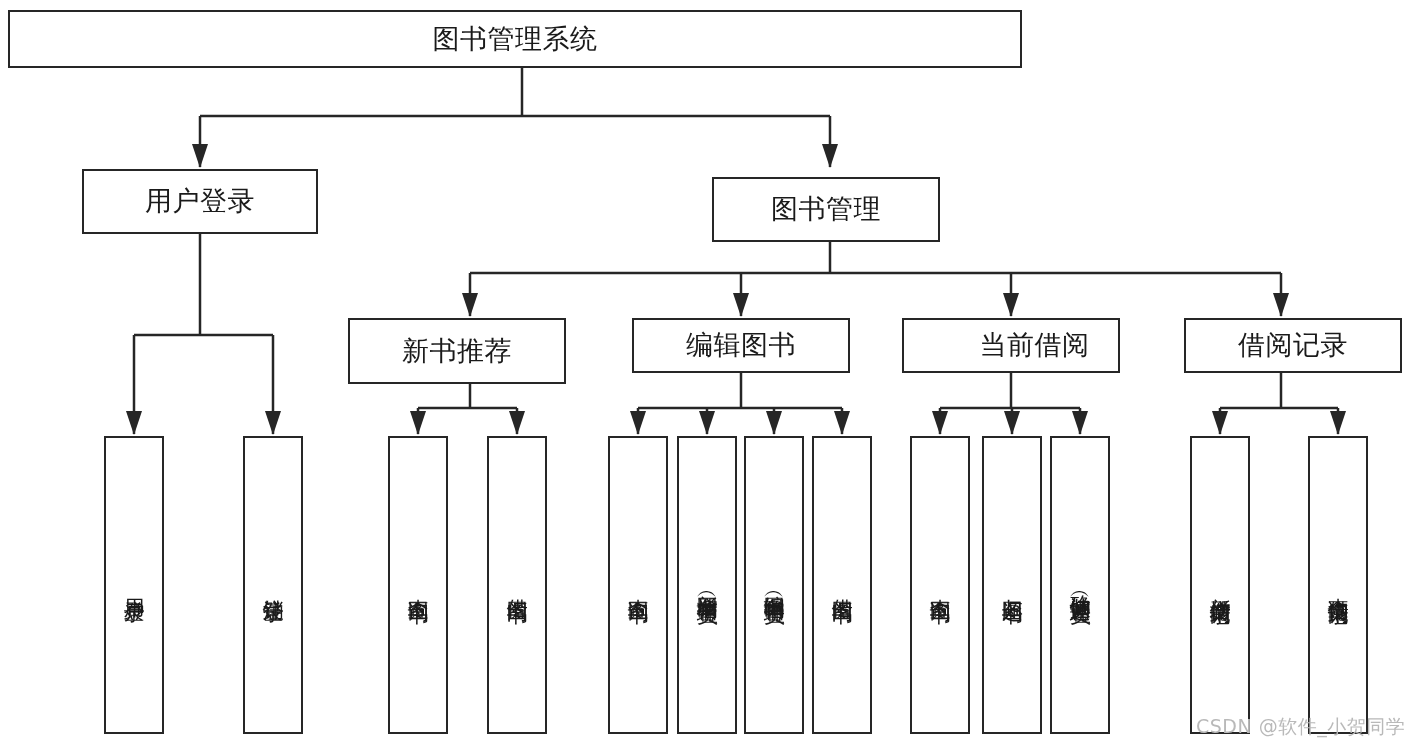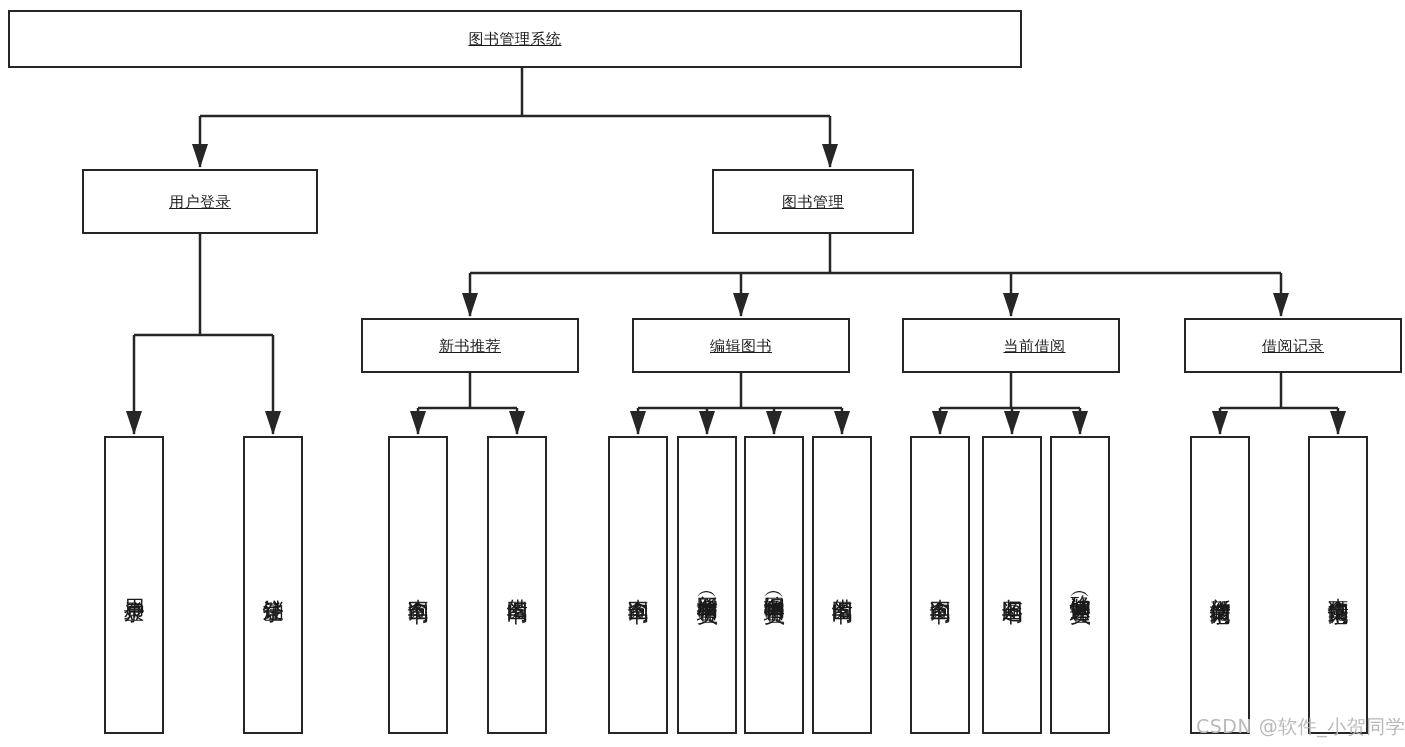--- a/index.html
+++ b/index.html
@@ -25,24 +25,23 @@
     position: absolute;
     box-sizing: border-box;
     border: 2.5px solid #262626;
     background: #ffffff;
     display: flex;
     align-items: center;
     justify-content: center;
     color: #1a1a1a;
   }
   .node-h {
-    font-size: 15px;
+    font-size: 27px;
     letter-spacing: 0.5px;
     line-height: 1.2;
-    text-decoration: underline;
   }
   .node-v {
     writing-mode: vertical-rl;
     text-orientation: upright;
     font-size: 21px;
     line-height: 1.25;
     letter-spacing: 1.5px;
     padding: 4px 0;
     text-align: center;
     white-space: nowrap;
@@ -117,24 +116,24 @@
       <path d="M1338 408 L1338 434" class="conn"></path>
       <polygon points="1330,411 1346,411 1338,435" class="arrowhead"></polygon>
     </svg>
   <div id="nodes-layer">
       <div class="node-box node-h" style="left: 8px; top: 10px; width: 1014px; height: 58px;">
         <span>图书管理系统</span>
       </div>
       <div class="node-box node-h" style="left: 82px; top: 169px; width: 236px; height: 65px;">
         <span>用户登录</span>
       </div>
-      <div class="node-box node-h" style="left: 712px; top: 169px; width: 202px; height: 65px;">
+      <div class="node-box node-h" style="left: 712px; top: 177px; width: 228px; height: 65px;">
         <span>图书管理</span>
       </div>
-      <div class="node-box node-h" style="left: 361px; top: 318px; width: 218px; height: 55px; justify-content: center;">
+      <div class="node-box node-h" style="left: 348px; top: 318px; width: 218px; height: 66px; justify-content: center;">
         <span>新书推荐</span>
       </div>
       <div class="node-box node-h" style="left: 632px; top: 318px; width: 218px; height: 55px;">
         <span>编辑图书</span>
       </div>
       <div class="node-box node-h" style="left: 902px; top: 318px; width: 218px; height: 55px; padding-left: 47px;">
         <span>当前借阅</span>
       </div>
       <div class="node-box node-h" style="left: 1172px; top: 318px; width: 218px; height: 55px; margin-left: 12px;">
         <span>借阅记录</span>

